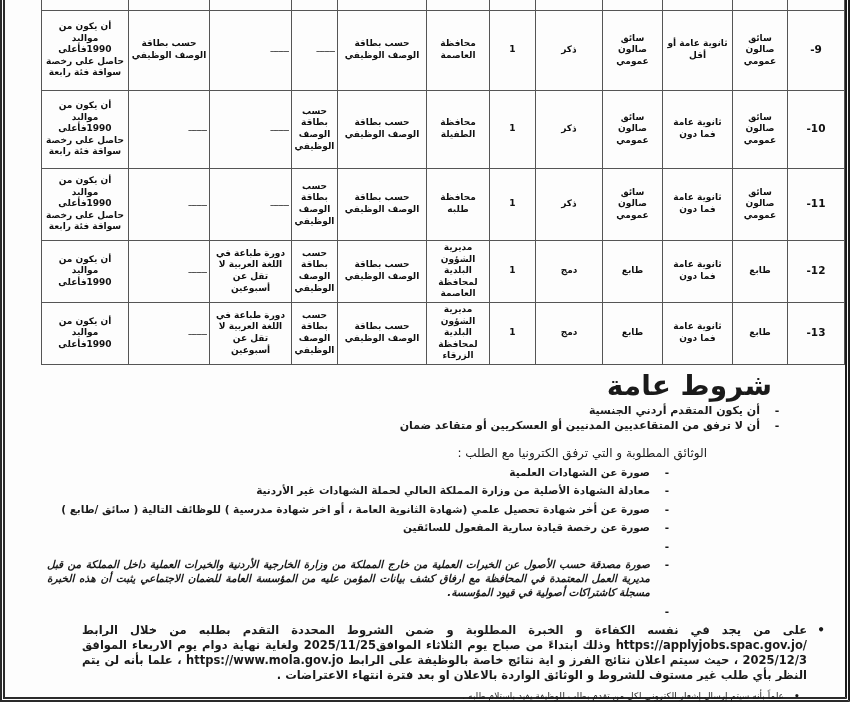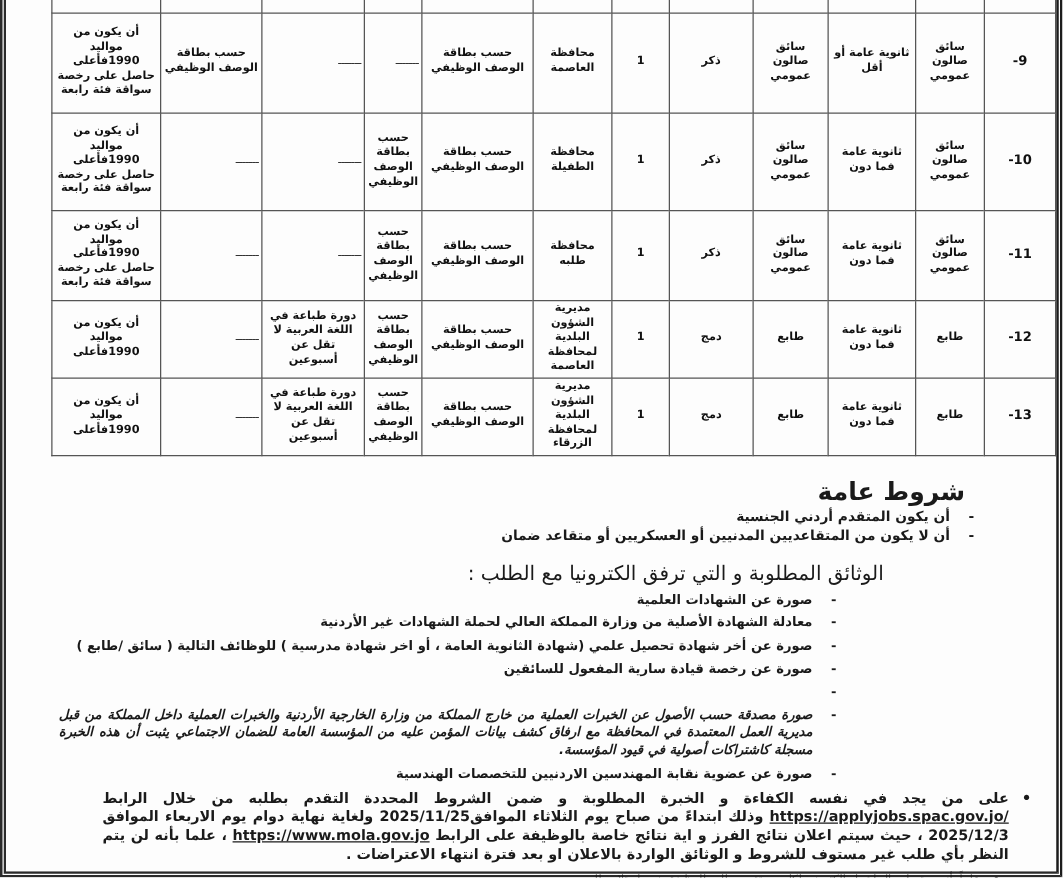--- a/index.html
+++ b/index.html
@@ -13,38 +13,38 @@
                margin-right:0; direction:rtl; }
   table.jobs td { border:1px solid #555; text-align:center; vertical-align:middle;
                   font-size:9px; font-weight:700; line-height:1.28; padding:1px 2px;
                   word-wrap:break-word; color:#111; }
   table.jobs tr.spacer td { border-top:none; height:10px; }
   table.jobs td.c0 { direction:ltr; font-size:10.5px; }
   table.jobs td.c9 { letter-spacing:0; }
   table.jobs td.dash { color:#333; font-weight:400; letter-spacing:0;text-align:right; }
   
   .content { direction:rtl; padding-left:42px; }
-  h1.gc-title { font-size:20px; font-weight:700; margin:16px 73px 2px 0; text-align:right; }
+  h1.gc-title { font-size:28px; font-weight:700; margin:4px 73px 2px 0; text-align:right; }
   .dash-list { }
   .dash-item { display:flex; flex-direction:row; align-items:flex-start;
                font-size:11px; font-weight:700; line-height:14px; margin-bottom:1px; }
   .gc-list { margin-right:63px; }
   .gc-list .dash-item { font-size:11px; }
   .dash-item .mark { width:10px; flex:0 0 auto; margin-left:12px; text-align:center; font-weight:700; }
-  .docs-intro { font-size:16px; font-weight:400; margin:13px 138px 5px 0; text-align:right; }
+  .docs-intro { font-size:12px; font-weight:400; margin:13px 138px 5px 0; text-align:right; }
   .docs-list { margin-right:173px; }
   .docs-list .dash-item { font-size:10.5px; line-height:14px; margin-bottom:4.5px; text-align:justify; }
   .docs-list .dash-item .txt { text-align:right; }
   .docs-list .dash-item.long .txt { text-align:justify;font-style:italic; }
   
   .apply { display:flex; flex-direction:row; align-items:flex-start;
            margin:5px 20px 0 35px; font-size:11.5px; font-weight:700; line-height:15px; }
   .apply .mark { width:12px; flex:0 0 auto; margin-left:6px; font-size:12px; }
   .apply .body { text-align:justify; }
-  .lnk { direction:ltr; unicode-bidi:embed; text-decoration:underline; font-weight:700; }
+  .lnk { direction:ltr; unicode-bidi:embed; font-weight:700; }
   
   .notes { margin:6px 43px 0 0; }
   .notes .dash-item { font-size:9px; font-weight:400; line-height:14.5px; }
   .notes .dash-item .mark { font-size:9px; margin-left:8px; }
 </style>
 </head>
 <body>
 
 <div class="page">
 
@@ -157,21 +157,21 @@
 
     <div class="dash-list gc-list">
 
         <div class="dash-item">
           <span class="mark">-</span>
           <span class="txt">أن يكون المتقدم أردني الجنسية</span>
         </div>
 
         <div class="dash-item">
           <span class="mark">-</span>
-          <span class="txt">أن لا يكون من المتقاعديين المدنيين أو العسكريين أو متقاعد ضمان</span>
+          <span class="txt">أن لا ترفق من المتقاعديين المدنيين أو العسكريين أو متقاعد ضمان</span>
         </div>
       </div>
 
     <p class="docs-intro">الوثائق المطلوبة و التي ترفق الكترونيا مع الطلب :</p>
 
     <div class="dash-list docs-list">
 
         <div class="dash-item">
           <span class="mark">-</span>
           <span class="txt">صورة عن  الشهادات العلمية</span>
@@ -196,21 +196,20 @@
           <span class="mark">-</span>
         </div>
 
         <div class="dash-item long">
           <span class="mark">-</span>
           <span class="txt">صورة مصدقة حسب الأصول عن الخبرات العملية من خارج المملكة من وزارة الخارجية الأردنية والخبرات العملية داخل المملكة من قبل مديرية العمل المعتمدة في المحافظة مع ارفاق كشف بيانات المؤمن عليه من المؤسسة العامة للضمان الاجتماعي يثبت أن هذه الخبرة مسجلة كاشتراكات أصولية في قيود المؤسسة.</span>
         </div>
 
         <div class="dash-item">
           <span class="mark">-</span>
-          <span class="txt">صورة عن عضوية نقابة المهندسين الاردنيين للتخصصات الهندسية</span>
         </div>
       </div>
 
     <div class="apply">
       <span class="mark">•</span>
       <div class="body"><span>على من يجد في نفسه الكفاءة و الخبرة المطلوبة و  ضمن الشروط المحددة التقدم بطلبه من خلال الرابط  </span><span class="lnk">https://applyjobs.spac.gov.jo/</span><span>  وذلك ابتداءً من صباح يوم الثلاثاء الموافق2025/11/25 ولغاية نهاية دوام يوم الاربعاء الموافق 2025/12/3 ، حيث سيتم اعلان نتائج الفرز و اية نتائج خاصة بالوظيفة على الرابط </span><span class="lnk">https://www.mola.gov.jo</span><span> ، علما بأنه لن يتم النظر بأي طلب غير مستوف للشروط و الوثائق الواردة بالاعلان او بعد فترة  انتهاء الاعتراضات .</span></div>
     </div>
 
     <div class="dash-list notes">
 

